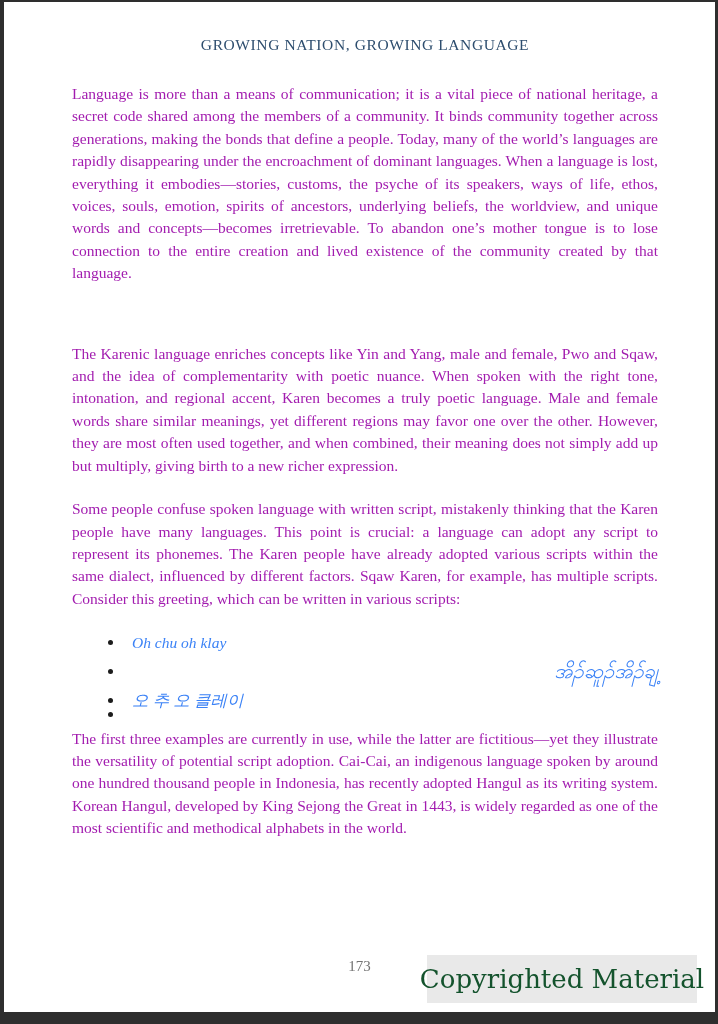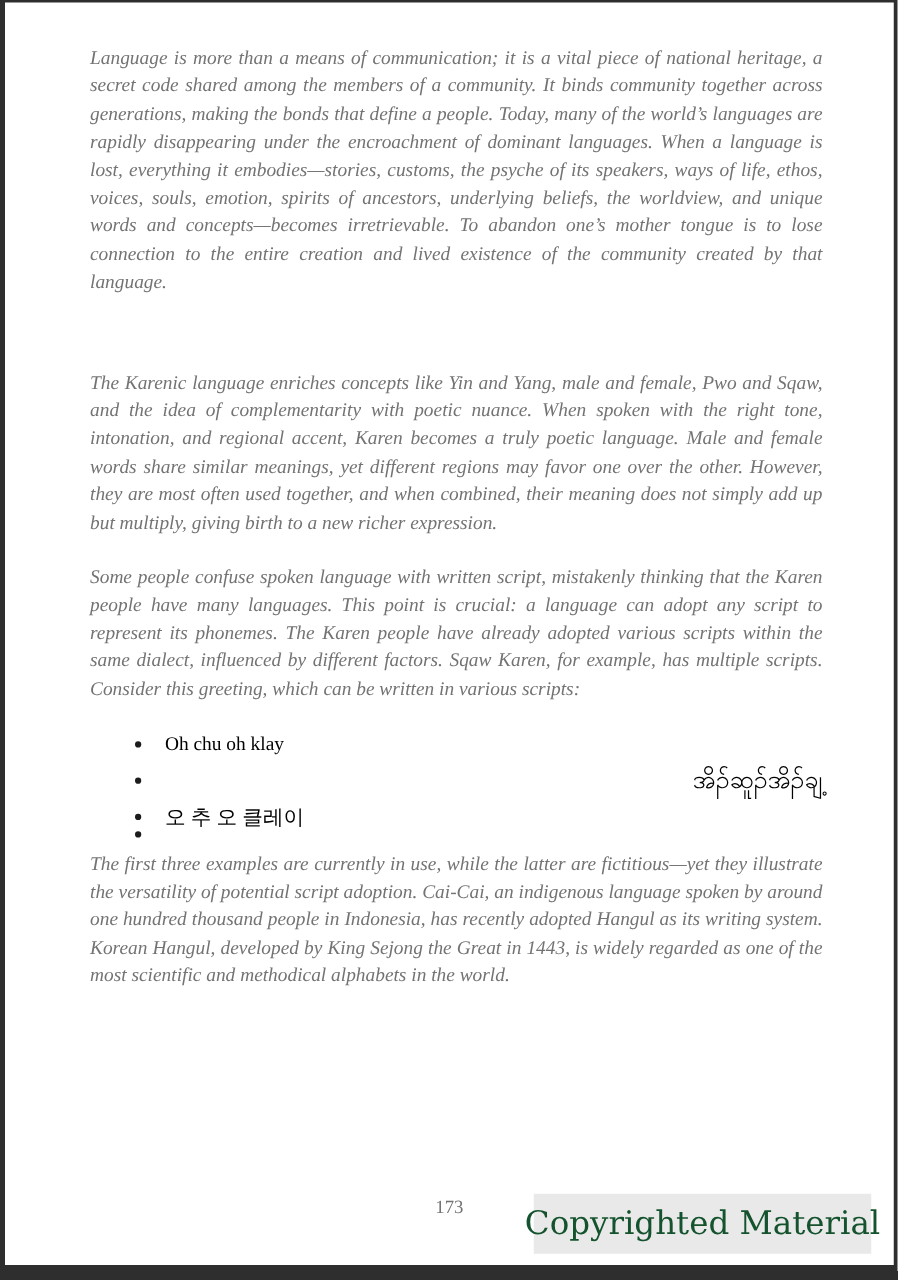--- a/index.html
+++ b/index.html
@@ -25,37 +25,37 @@
     font-size: 15.5px;
     font-weight: normal;
     letter-spacing: 0.6px;
     margin-bottom: 29px;
     font-family: "Liberation Serif", serif;
   }
   p.para {
     font-size: 15.5px;
     line-height: 22.4px;
     text-align: justify;
-    color: #737373;
+    color: #a21caf;
     margin-bottom: 21px;
-    font-style: italic;
   }
   .section-break { height: 37px; }
   ul.script-list {
     list-style: none;
     margin: 0 0 14px 0;
     padding-left: 36px;
   }
   ul.script-list li {
     position: relative;
     padding-left: 24px;
     font-size: 15.5px;
     line-height: 23px;
-    color: #000000;
+    color: #3b82f6;
     margin-bottom: 1px;
+    font-style: italic;
   }
   ul.script-list li .bullet-dot {
     position: absolute;
     left: 0; top: 50%;
     width: 5px; height: 5px;
     margin-top: -3px;
     border-radius: 50%;
     background: #1c1c1c;
   }
   ul.script-list li.myanmar { font-size: 20px; line-height: 33px; text-align: right; }
@@ -83,20 +83,21 @@
     color: #14532d;
     white-space: nowrap;
   }
 </style>
 </head>
 <body>
 
 <div class="page">
   <div class="content">
 
+    <h1 class="chapter-title">GROWING NATION, GROWING LANGUAGE</h1>
 
     <p class="para">Language is more than a means of communication; it is a vital piece of national heritage, a secret code shared among the members of a community. It binds community together across generations, making the bonds that define a people. Today, many of the world’s languages are rapidly disappearing under the encroachment of dominant languages. When a language is lost, everything it embodies—stories, customs, the psyche of its speakers, ways of life, ethos, voices, souls, emotion, spirits of ancestors, underlying beliefs, the worldview, and unique words and concepts—becomes irretrievable. To abandon one’s mother tongue is to lose connection to the entire creation and lived existence of the community created by that language.</p>
 
     <div class="section-break"></div>
 
     <p class="para">The Karenic language enriches concepts like Yin and Yang, male and female, Pwo and Sqaw, and the idea of complementarity with poetic nuance. When spoken with the right tone, intonation, and regional accent, Karen becomes a truly poetic language. Male and female words share similar meanings, yet different regions may favor one over the other. However, they are most often used together, and when combined, their meaning does not simply add up but multiply, giving birth to a new richer expression.</p>
 
     <p class="para">Some people confuse spoken language with written script, mistakenly thinking that the Karen people have many languages. This point is crucial: a language can adopt any script to represent its phonemes. The Karen people have already adopted various scripts within the same dialect, influenced by different factors. Sqaw Karen, for example, has multiple scripts. Consider this greeting, which can be written in various scripts:</p>
 
     <ul class="script-list">

